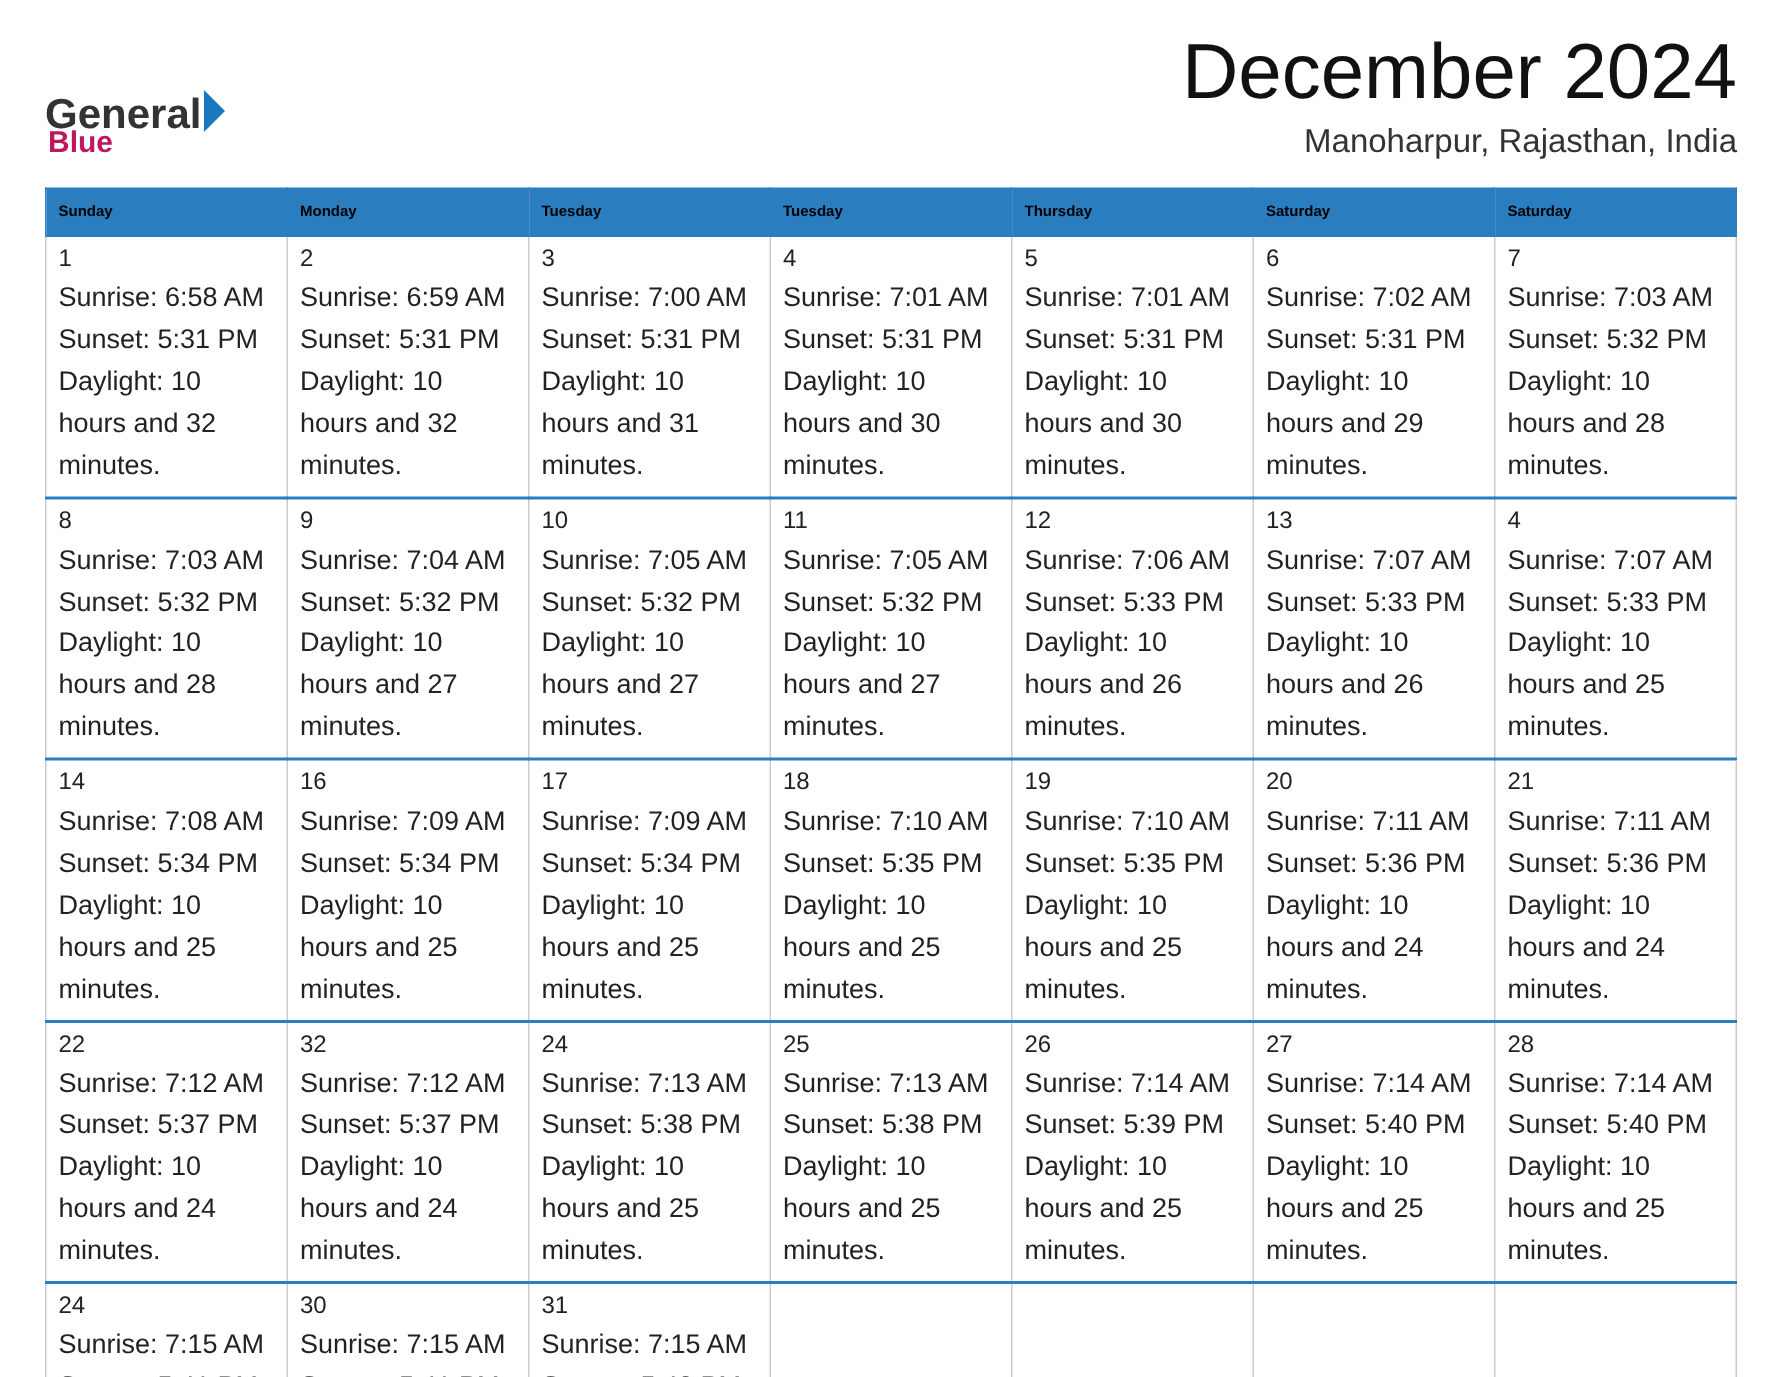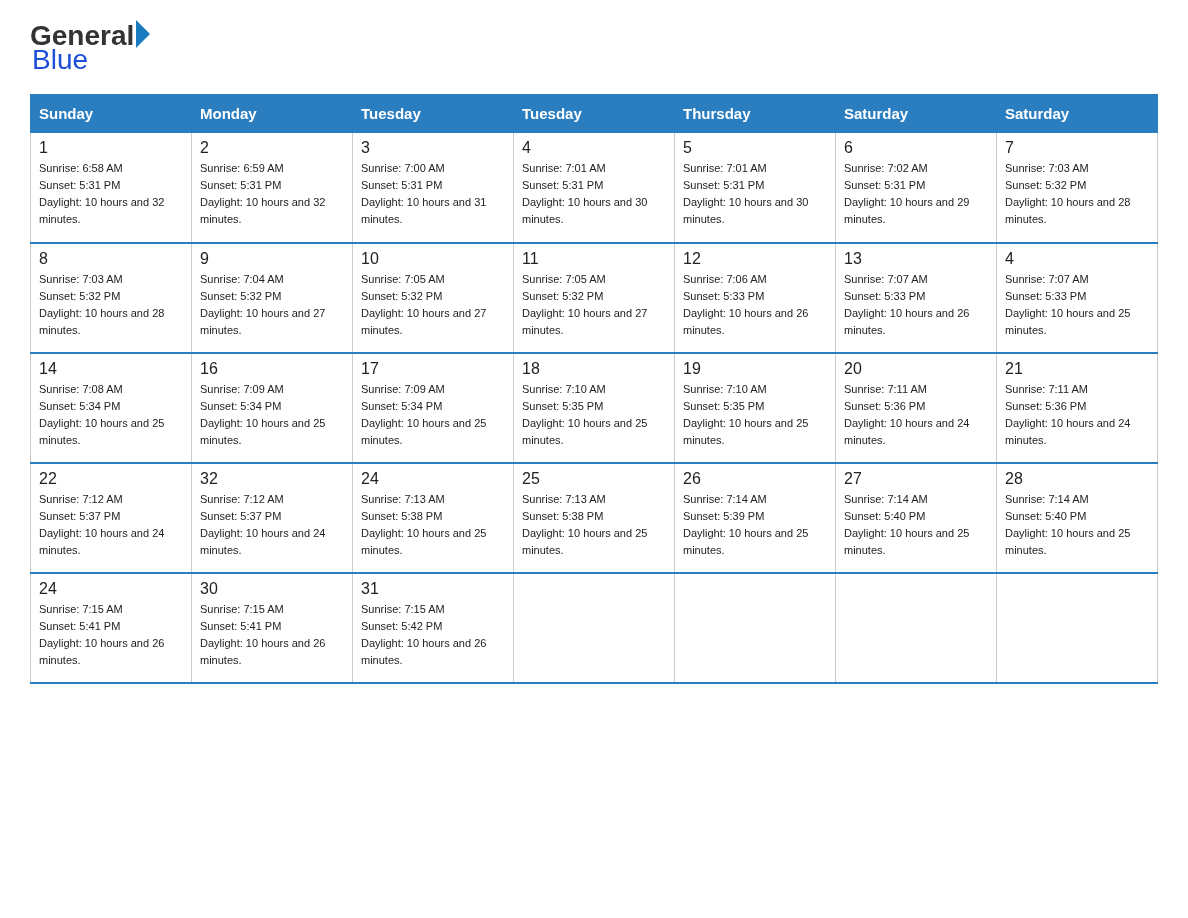--- a/index.html
+++ b/index.html
@@ -31,23 +31,23 @@
     .logo-general .arrow {
       width: 0;
       height: 0;
       border-left: 14px solid #1a7abf;
       border-top: 14px solid transparent;
       border-bottom: 14px solid transparent;
       margin-left: 2px;
       margin-top: -4px;
     }
     .logo-blue {
-      font-size: 28px;
-      font-weight: normal;
-      color: #1d4ed8;
+      font-size: 20px;
+      font-weight: bold;
+      color: #be185d;
       margin-top: -8px;
       margin-left: 2px;
     }
     .title-block {
       text-align: right;
     }
     .calendar-title {
       font-size: 52px;
       font-weight: normal;
       color: #111;
@@ -58,22 +58,22 @@
       color: #333;
       margin-top: 4px;
     }
     table {
       width: 100%;
       border-collapse: collapse;
       table-layout: fixed;
     }
     thead tr th {
       background: #2a7dbf;
-      color: #ffffff;
-      font-size: 15px;
+      color: #000000;
+      font-size: 10px;
       font-weight: bold;
       padding: 10px 8px;
       text-align: left;
       border: 1px solid #2a7dbf;
     }
     tbody tr td {
       border: 1px solid #ccc;
       vertical-align: top;
       padding: 6px 8px;
       font-size: 13px;
@@ -84,40 +84,42 @@
     tbody tr {
       border-bottom: 2px solid #2a7dbf;
     }
     .day-number {
       font-size: 16px;
       font-weight: normal;
       display: block;
       margin-bottom: 3px;
     }
     .day-info {
-      font-size: 11px;
+      font-size: 18px;
       line-height: 1.55;
       color: #222;
     }
     td.empty {
       background: #fff;
     }
   </style>
 </head>
 <body>
 
 <div class="header">
   <div class="logo">
     <div class="logo-general">
       <span>General</span>
       <div class="arrow"></div>
     </div>
     <div class="logo-blue">Blue</div>
   </div>
   <div class="title-block">
+    <div class="calendar-title">December 2024</div>
+    <div class="calendar-subtitle">Manoharpur, Rajasthan, India</div>
   </div>
 </div>
 
 <table>
   <thead>
     <tr>
     <th>Sunday</th>
         <th>Monday</th>
         <th>Tuesday</th>
         <th>Tuesday</th>

